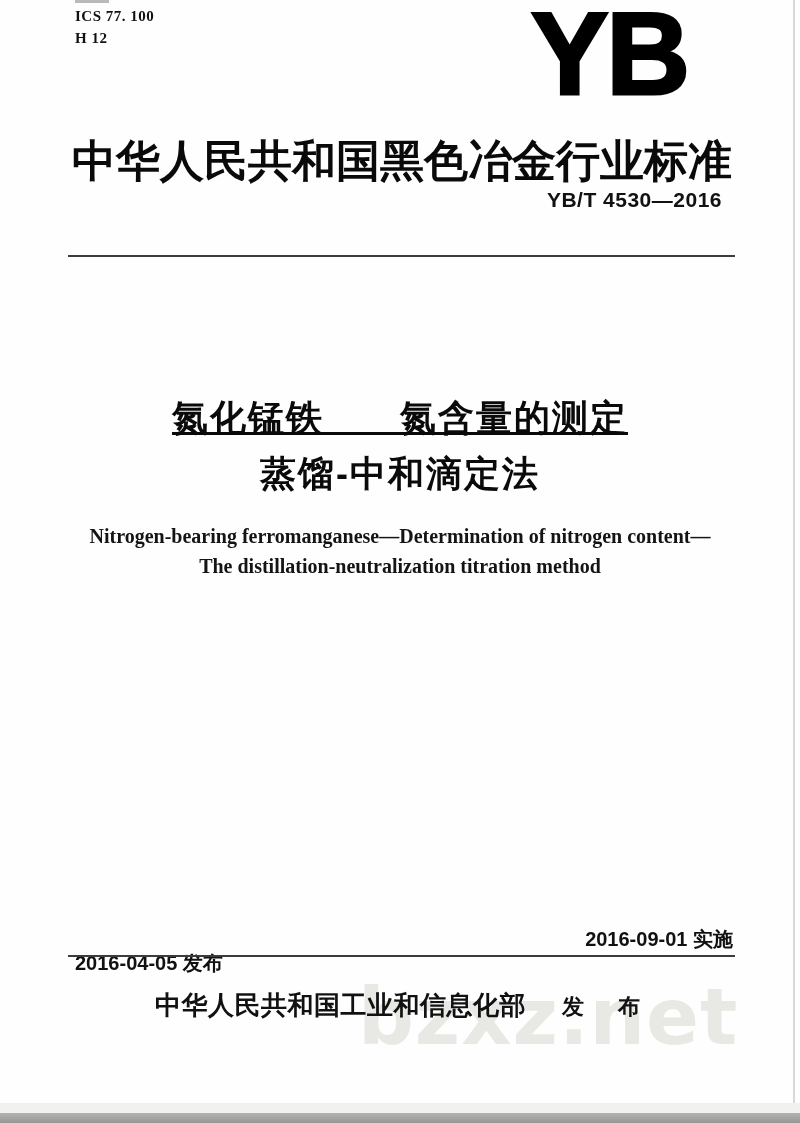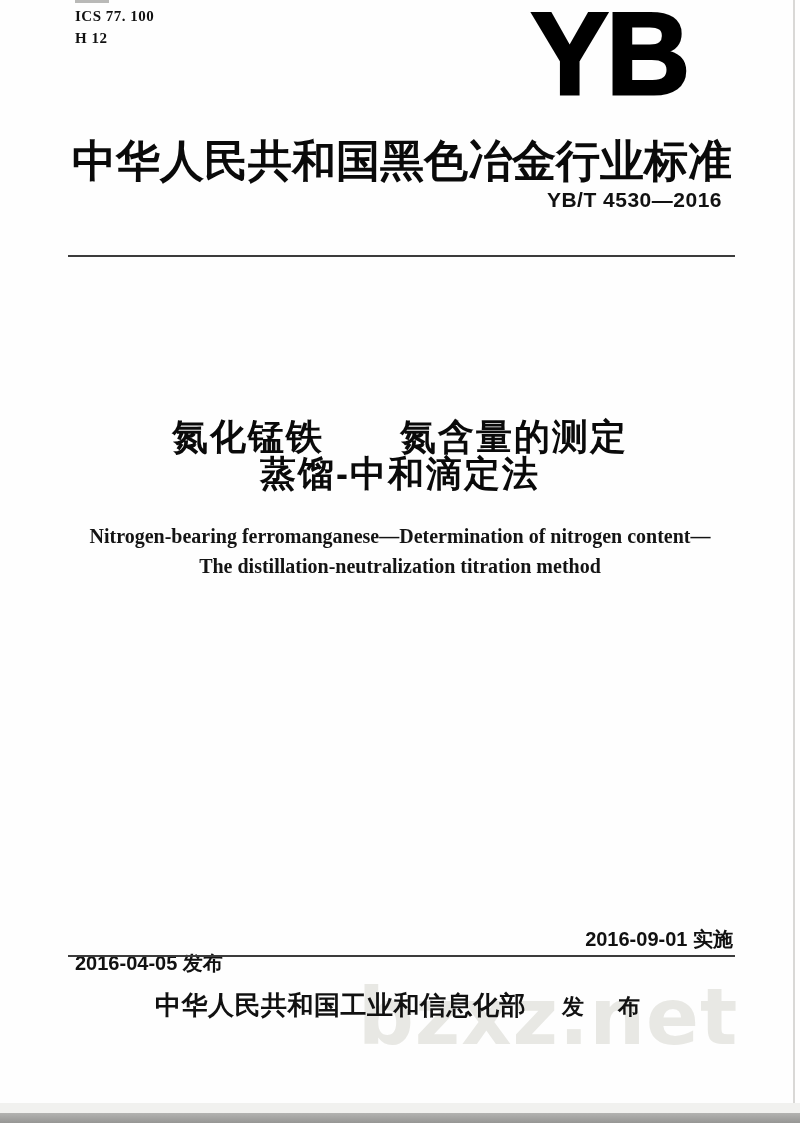--- a/index.html
+++ b/index.html
@@ -98,21 +98,21 @@
     left: 0;
     width: 100%;
     text-align: center;
     font-weight: bold;
     font-size: 36px;
     line-height: 46px;
     letter-spacing: 2px;
     color: #0a0a0a;
     z-index: 2;
   }
-  .cn-title-1 { top: 414px; }
+  .cn-title-1 { top: 395px; text-decoration: underline; }
   .cn-title-2 { top: 451px; }
 
   .en-title-1, .en-title-2 {
     position: absolute;
     left: 0;
     width: 100%;
     text-align: center;
     font-family: "Liberation Serif", serif;
     font-weight: bold;
     font-size: 20px;

